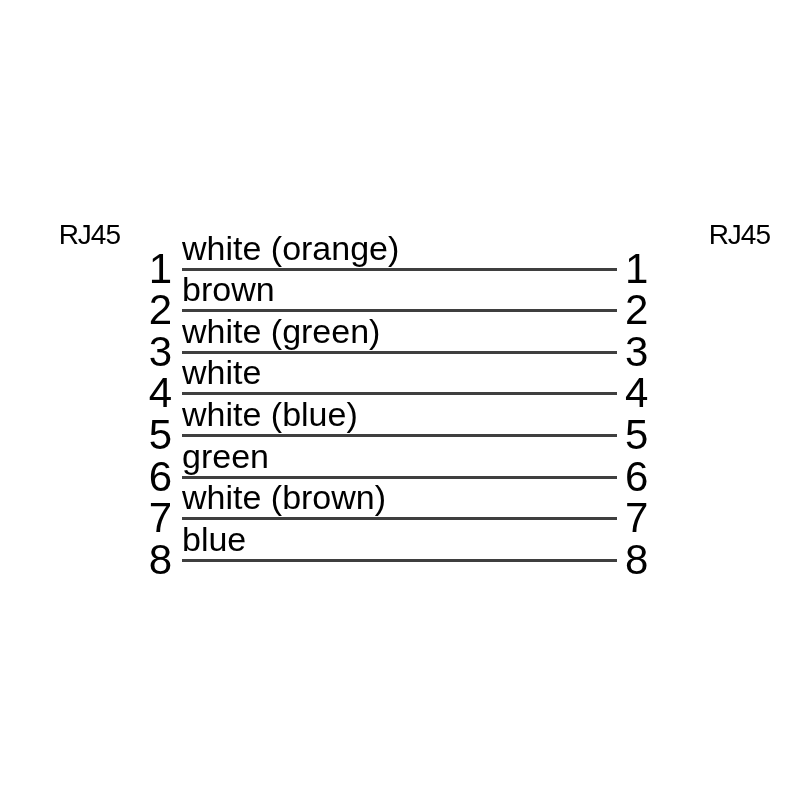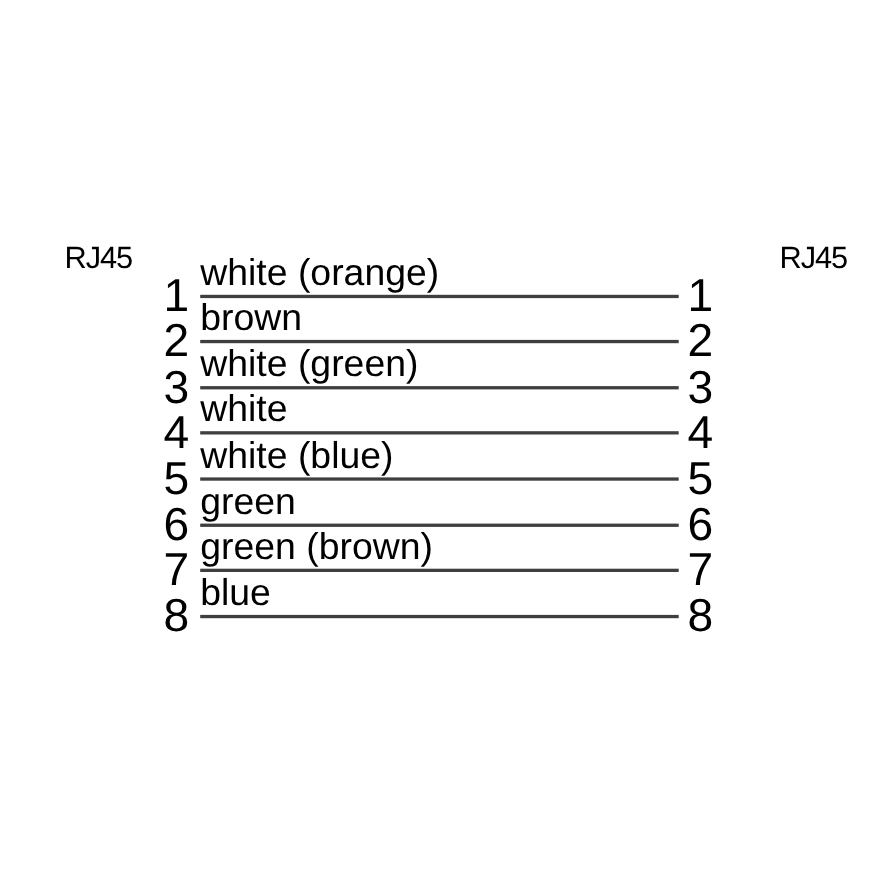--- a/index.html
+++ b/index.html
@@ -128,21 +128,21 @@
 
   <div class="pin-row r6">
     <div class="pin-number pin-number-left">6</div>
     <div class="wire-label">green</div>
     <div class="wire-line"></div>
     <div class="pin-number pin-number-right">6</div>
   </div>
 
   <div class="pin-row r7">
     <div class="pin-number pin-number-left">7</div>
-    <div class="wire-label">green (brown)</div>
+    <div class="wire-label">white (brown)</div>
     <div class="wire-line"></div>
     <div class="pin-number pin-number-right">7</div>
   </div>
 
   <div class="pin-row r8">
     <div class="pin-number pin-number-left">8</div>
     <div class="wire-label">blue</div>
     <div class="wire-line"></div>
     <div class="pin-number pin-number-right">8</div>
   </div>

